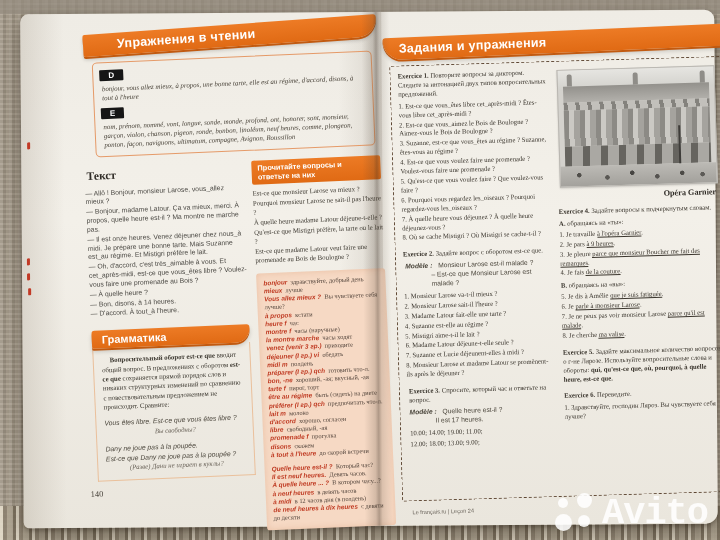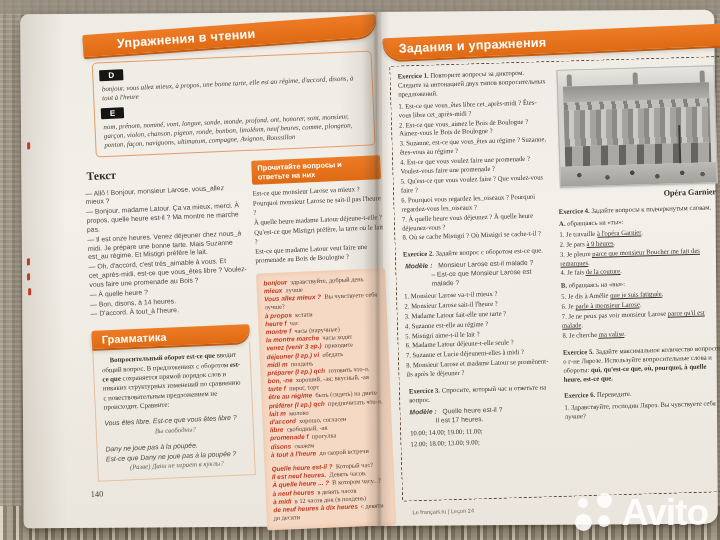--- a/index.html
+++ b/index.html
@@ -121,21 +121,21 @@
   .footerR{position:absolute;left:10px;bottom:6px;font-size:5.6px;color:#6b655c;font-family:"Liberation Sans",sans-serif;}
 
   
   .watermark{position:absolute;right:12px;bottom:6px;display:flex;align-items:center;gap:7px;opacity:.95;}
   .avito-logo{position:relative;width:40px;height:40px;}
   .avito-logo i{position:absolute;border-radius:50%;background:rgba(255,255,255,.92);display:block;}
   .avito-logo .c1{width:10px;height:10px;left:3px;top:5px;}
   .avito-logo .c2{width:15px;height:15px;right:3px;top:0px;}
   .avito-logo .c3{width:17px;height:17px;left:0px;bottom:2px;}
   .avito-logo .c4{width:12px;height:12px;right:5px;bottom:6px;}
-  .avito-text{color:rgba(255,255,255,.93);font-family:Liberation Sans, sans-serif;font-weight:bold;font-size:37px;letter-spacing:-1px;}
+  .avito-text{color:rgba(255,255,255,.93);font-family:Liberation Mono, monospace;font-weight:bold;font-size:37px;letter-spacing:-1px;}
 </style>
 </head>
 <body>
 
 <div class="fringe-top"></div>
 <div class="fringe"></div>
 
 <div class="book">
   <div class="page-shade-l"></div>
 

